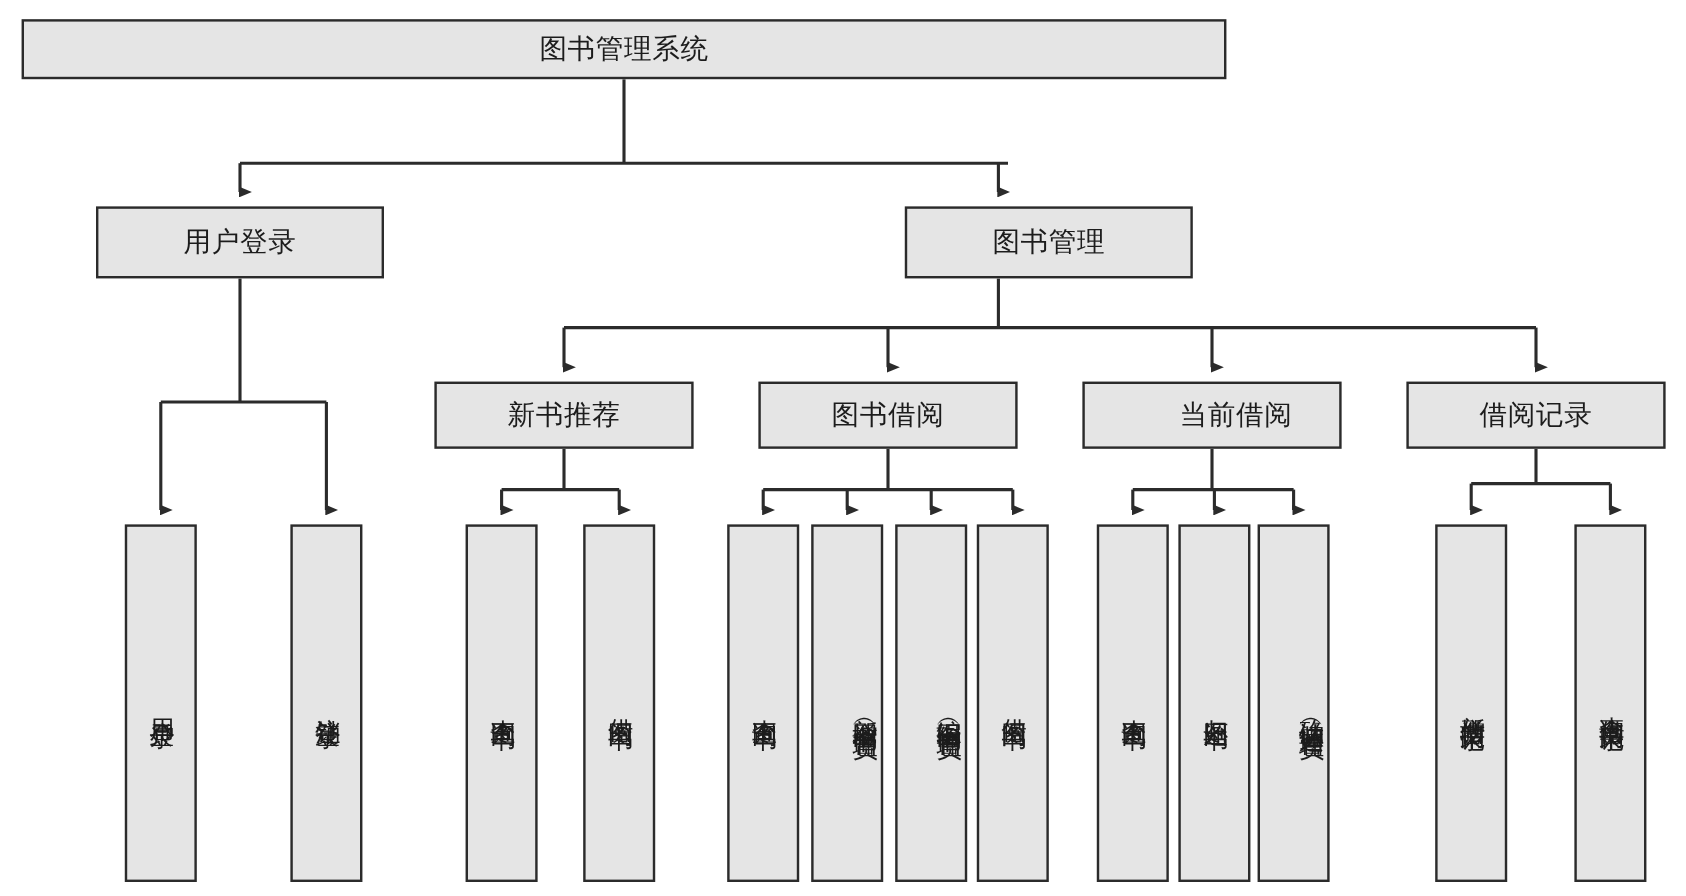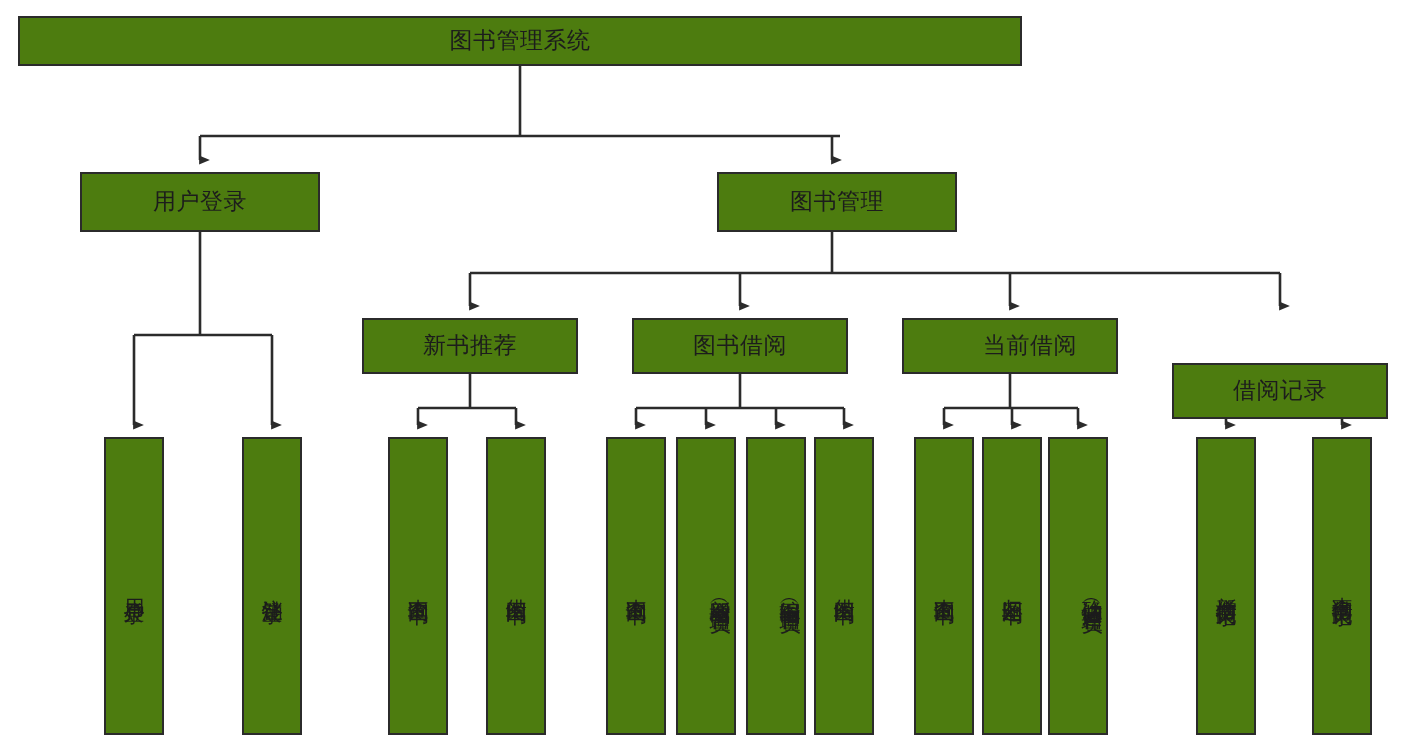--- a/index.html
+++ b/index.html
@@ -21,21 +21,21 @@
     position: absolute;
     left: 0;
     top: 0;
     width: 1405px;
     height: 747px;
   }
   .node {
     position: absolute;
     box-sizing: border-box;
     border: 2px solid #2b2b2b;
-    background: #4d7c0f;
+    background: #e5e5e5;
     color: #1c1c1c;
     display: flex;
     align-items: center;
     justify-content: center;
     text-align: center;
     z-index: 2;
   }
   .node.horiz {
     font-size: 23px;
     line-height: 1.1;
@@ -119,26 +119,26 @@
       <path d="M1280,374 L1280,403"></path>
       <path d="M1226,403 L1342,403"></path>
       <path d="M1226,403 L1226,425" marker-end="url(#arw)"></path>
       <path d="M1342,403 L1342,425" marker-end="url(#arw)"></path>
     </g>
   </svg>
 
   <div class="node root horiz" style="left:18px;top:16px;width:1004px;height:50px;">图书管理系统</div>
 
   <div class="node horiz" style="left:80px;top:172px;width:240px;height:60px;">用户登录</div>
-  <div class="node horiz" style="left:717px;top:172px;width:240px;height:60px;">图书管理</div>
+  <div class="node horiz" style="left:754px;top:172px;width:240px;height:60px;">图书管理</div>
 
   <div class="node horiz" style="left:632px;top:318px;width:216px;height:56px;">图书借阅</div>
   <div class="node horiz" style="left:362px;top:318px;width:216px;height:56px;">新书推荐</div>
   <div class="node horiz" style="left:902px;top:318px;width:216px;height:56px;padding-left:40px;">当前借阅</div>
-  <div class="node horiz" style="left:1172px;top:318px;width:216px;height:56px;margin-top:45px;">借阅记录</div>
+  <div class="node horiz" style="left:1172px;top:318px;width:216px;height:56px;">借阅记录</div>
 
   <div class="node vert mid" style="left:104px;top:437px;width:60px;height:298px;">用户登录</div>
   <div class="node vert mid" style="left:242px;top:437px;width:60px;height:298px;">注销登录</div>
 
   <div class="node vert mid" style="left:388px;top:437px;width:60px;height:298px;">查询图书</div>
   <div class="node vert mid" style="left:486px;top:437px;width:60px;height:298px;">借阅图书</div>
 
   <div class="node vert mid" style="left:606px;top:437px;width:60px;height:298px;">查询图书</div>
   <div class="node vert" style="left:676px;top:437px;width:60px;height:298px;">新增图书（管理员）</div>
   <div class="node vert" style="left:746px;top:437px;width:60px;height:298px;">编辑图书（管理员）</div>

